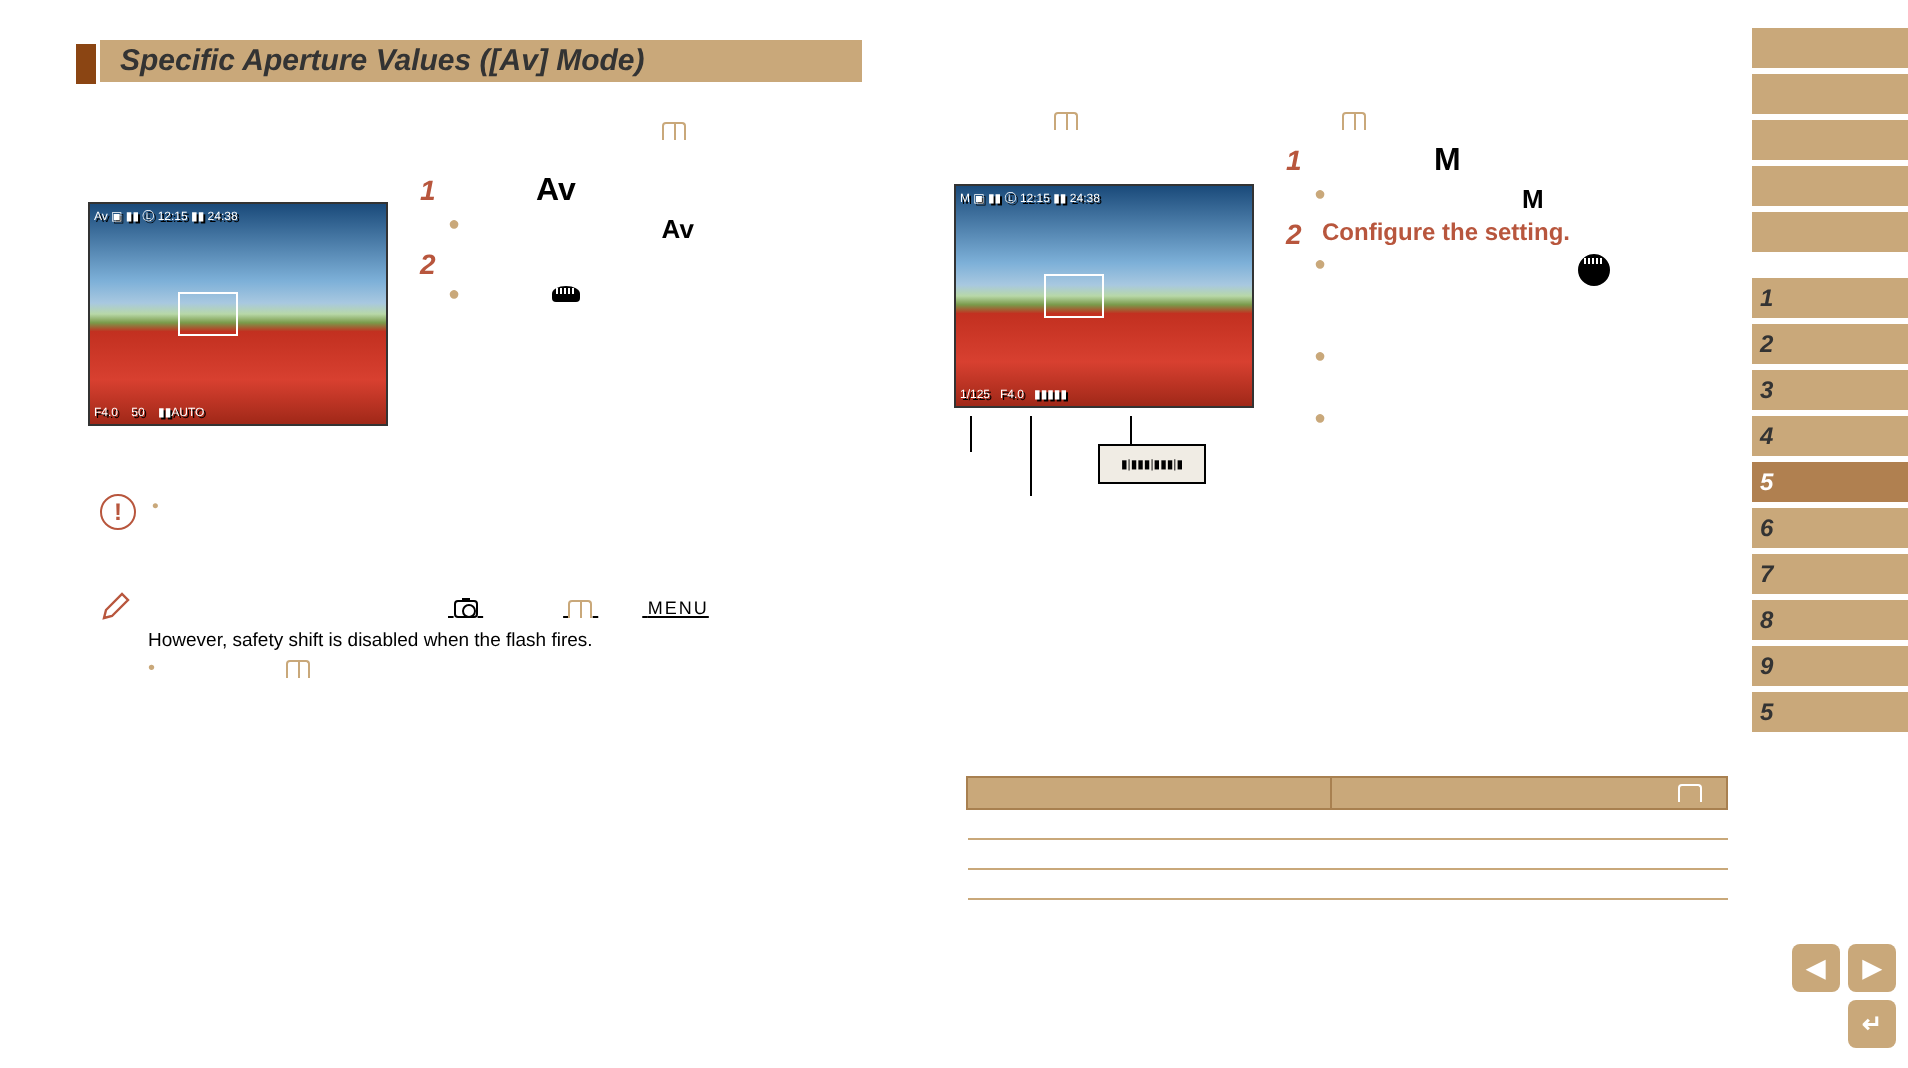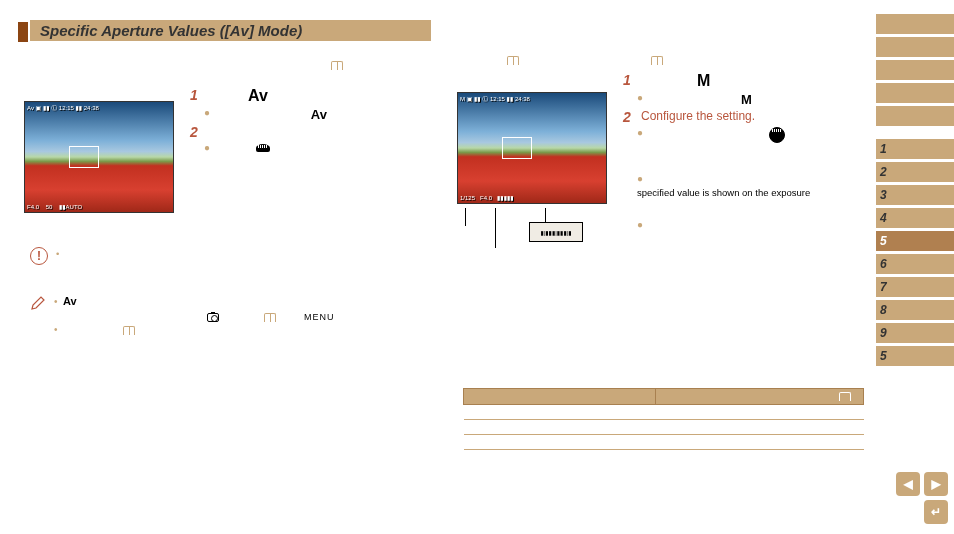--- a/index.html
+++ b/index.html
@@ -1,29 +1,29 @@
 <!DOCTYPE html>
 <html><head>
 <meta charset="utf-8">
 <style>
   * { margin: 0; padding: 0; box-sizing: border-box; }
   body { width: 954px; height: 534px; background: #fff; font-family: Arial, Helvetica, sans-serif; font-size: 10px; color: #000; position: relative; overflow: hidden; }
 
   .page { display: flex; width: 100%; height: 100%; }
-  .col { flex: 1; padding: 0 10px 10px 22px; position: relative; min-width: 0; }
+  .col { flex: 1; padding: 0 10px 10px 22px; position: relative; min-width: 0; margin-left: 20px; }
   .col-left { padding-left: 30px; }
   .col-right { padding-right: 90px; }
 
   .section-hdr { background: #c9a87a; color: #333; font-weight: bold; font-size: 15px; font-style: italic; padding: 2px 6px 2px 10px; margin-top: 20px; margin-bottom: 4px; position: relative; }
   .section-hdr::before { content:''; position:absolute; left:-12px; top:2px; width:10px; height:20px; background:#8b4513; } 
   .visible-text { color: #000; font-size: 9.5px; line-height: 1.4; }
 
   .step-row { display:flex; align-items:flex-start; margin:2px 0; }
   .step-num { color:#b8563d; font-weight:bold; font-style:italic; font-size:14px; width:14px; }
-  .step-label { color:#b8563d; font-weight:normal; font-size:12px; }
+  .step-label { color:#b8563d; font-weight:bold; font-size:12px; }
   .step-sub { margin-left: 14px; display:flex; align-items:flex-start; }
   .bullet { color:#c9a87a; font-size:10px; margin-right:6px; }
 
   .mode-big { font-family: Arial, sans-serif; font-weight: bold; font-size: 16px; }
 
   .cam-thumb { width:150px; height:112px; position:absolute; background: linear-gradient(#1a4a7a 0%, #7db0d8 35%, #a8c8e0 45%, #b8d8a8 50%, #7a9a4a 54%, #c23020 58%, #d84030 80%, #a02818 100%); border:1px solid #333; }
   .cam-thumb .osd { position:absolute; top:2px; left:2px; color:#fff; font-size:6px; text-shadow:1px 1px #000; }
   .cam-thumb .osd-bot { position:absolute; bottom:2px; left:2px; color:#fff; font-size:6px; text-shadow:1px 1px #000; }
   .cam-thumb .af { position:absolute; top:40%; left:30%; width:30px; height:22px; border:1px solid #fff; }
 
@@ -102,29 +102,29 @@
       <span class="visible-text" style="color:#c9a87a;">•</span>
     </div>
 
     <div style="height:30px;"></div>
 
     <div style="display:flex; align-items:flex-start; gap:8px;">
       <svg class="pencil-svg" viewBox="0 0 16 16">
           <path d="M2 14 L3 10 L11 2 L14 5 L6 13 Z" fill="none" stroke="#b8563d" stroke-width="1.2"></path>
         </svg>
       <div style="flex:1;">
-        <div><span style="color:#c9a87a;">•</span>&nbsp; <span class="mode-big" style="font-size:11px;">Av</span></div>
-        <div style="margin-top:4px;">
+        <div style="margin-top:4px;text-decoration:underline;">
           <span style="display:inline-block; width:150px;"></span>
           <span class="cam-icon-sm"></span>
           <span style="display:inline-block; width:40px;"></span>
           <span class="book-icon"></span>
           <span style="display:inline-block; width:22px;"></span>
           <span class="menu-label">MENU</span>
         </div>
+        <div class="visible-text" style="margin-top:4px;">However, safety shift is disabled when the flash fires.</div>
         <div style="margin-top:2px;"><span style="color:#c9a87a;">•</span>
           <span style="display:inline-block; width:60px;"></span>
           <span class="book-icon"></span>
         </div>
       </div>
     </div>
   </div>
 
   <div class="col col-right">
 
@@ -163,21 +163,20 @@
         </div>
         <div class="step-sub">
             <span class="bullet">●</span>
           <span style="display:inline-block; width:120px;"></span>
           <span class="wheel outline" style="width:16px; height:16px; border-radius:50%; background:#000;"></span>
         </div>
         <div style="height:30px;"></div>
         <div class="step-sub">
             <span class="bullet">●</span>
           </div>
-        <div class="visible-text" style="margin-left:14px; margin-top:2px;">specified value is shown on the exposure</div>
         <div style="height:20px;"></div>
         <div class="step-sub">
             <span class="bullet">●</span>
           </div>
       </div>
     </div>
 
     <div style="height:60px;"></div>
     <table class="info-table">
       <tbody>

